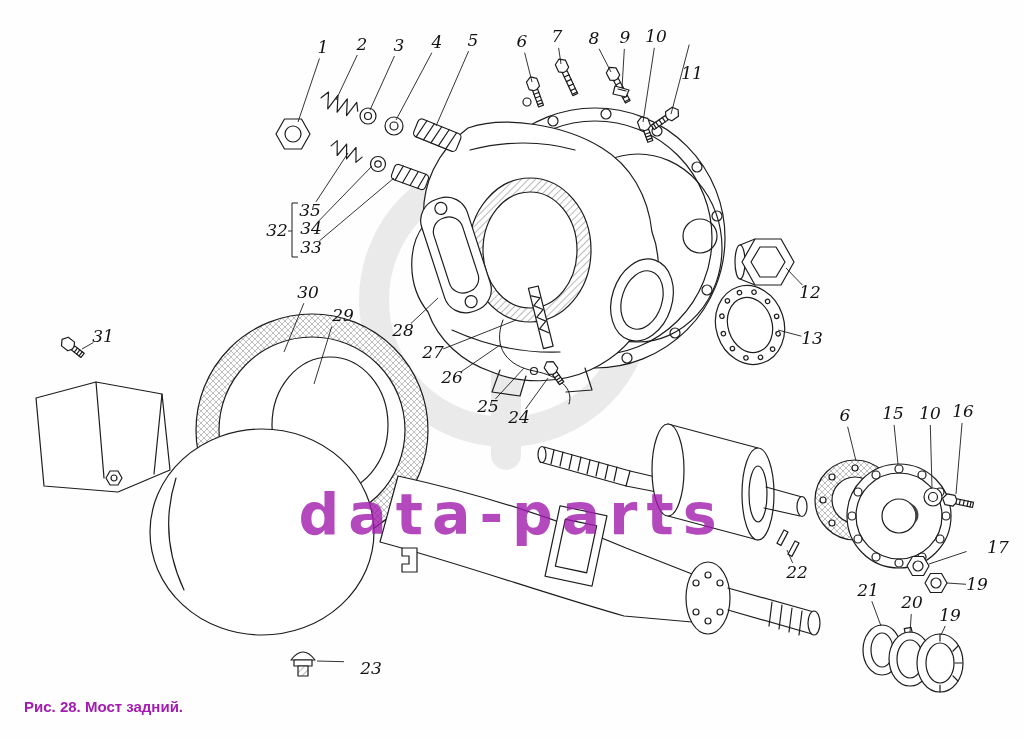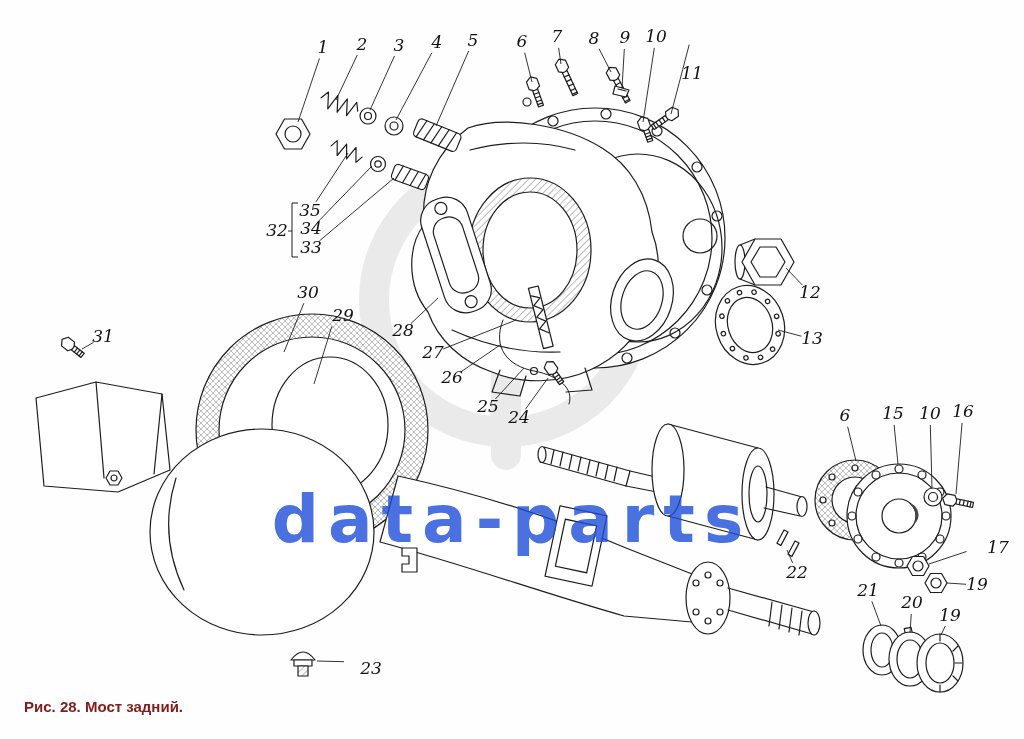--- a/index.html
+++ b/index.html
@@ -8,28 +8,28 @@
   .stage { position:absolute; left:0; top:0; width:1024px; height:739px; background:#fefefe; }
   .layer { position:absolute; left:0; top:0; width:1024px; height:739px; }
   .overlay { pointer-events:none; }
   .callout {
     position:absolute; transform:translate(-50%,-55%);
     font-family:"DejaVu Serif", serif; font-style:italic;
     font-size:17px; color:#111; white-space:nowrap;
   }
   .watermark-text {
     position:absolute; top:481px; left:0; width:100%;
-    text-align:center; font-weight:bold; font-size:66px;
-    letter-spacing:9px; color:#1d4ed8; opacity:0.8; pointer-events:none;
+    text-align:center; font-weight:bold; font-size:57px;
+    letter-spacing:9px; color:#a21caf; opacity:0.8; pointer-events:none;
     font-family:"DejaVu Sans", sans-serif;
   }
   .caption {
     position:absolute; left:24px; top:698px;
     font-family:"Liberation Sans", sans-serif;
-    font-weight:bold; font-size:15px; color:#7f1d1d;
+    font-weight:bold; font-size:15px; color:#a21caf;
   }
 </style>
 </head>
 <body>
 
 <div class="stage">
 
   <svg class="layer" viewBox="0 0 1024 739">
     <defs>
       <pattern id="hA" width="5" height="5" patternUnits="userSpaceOnUse" patternTransform="rotate(45)">

